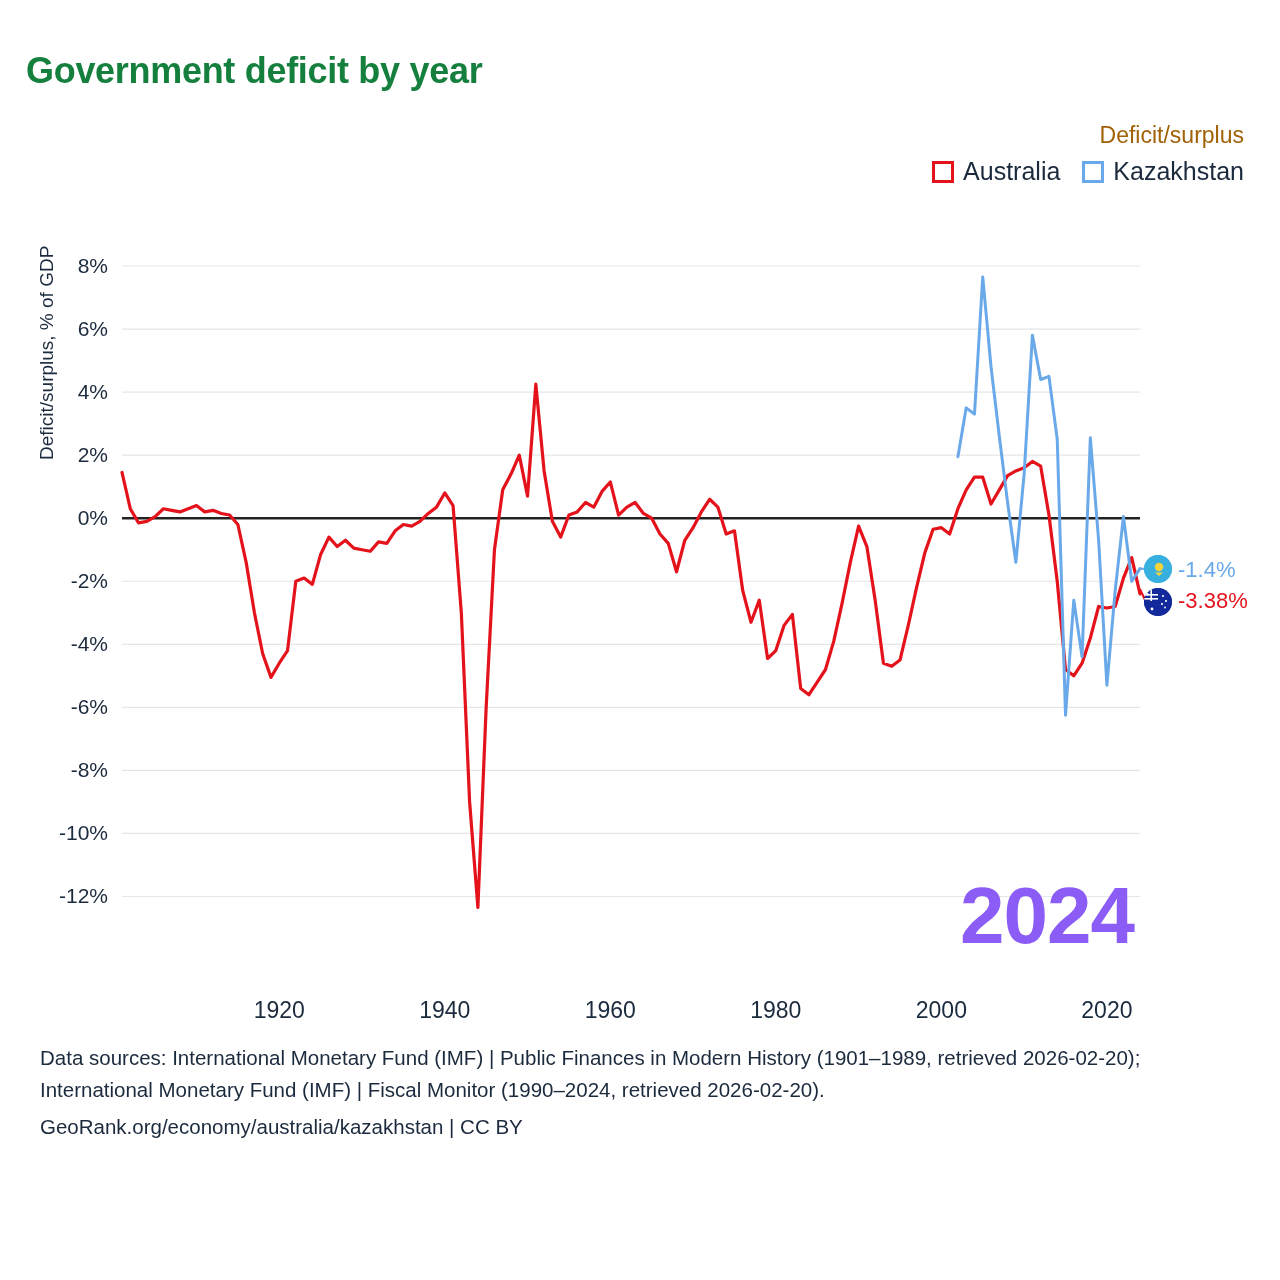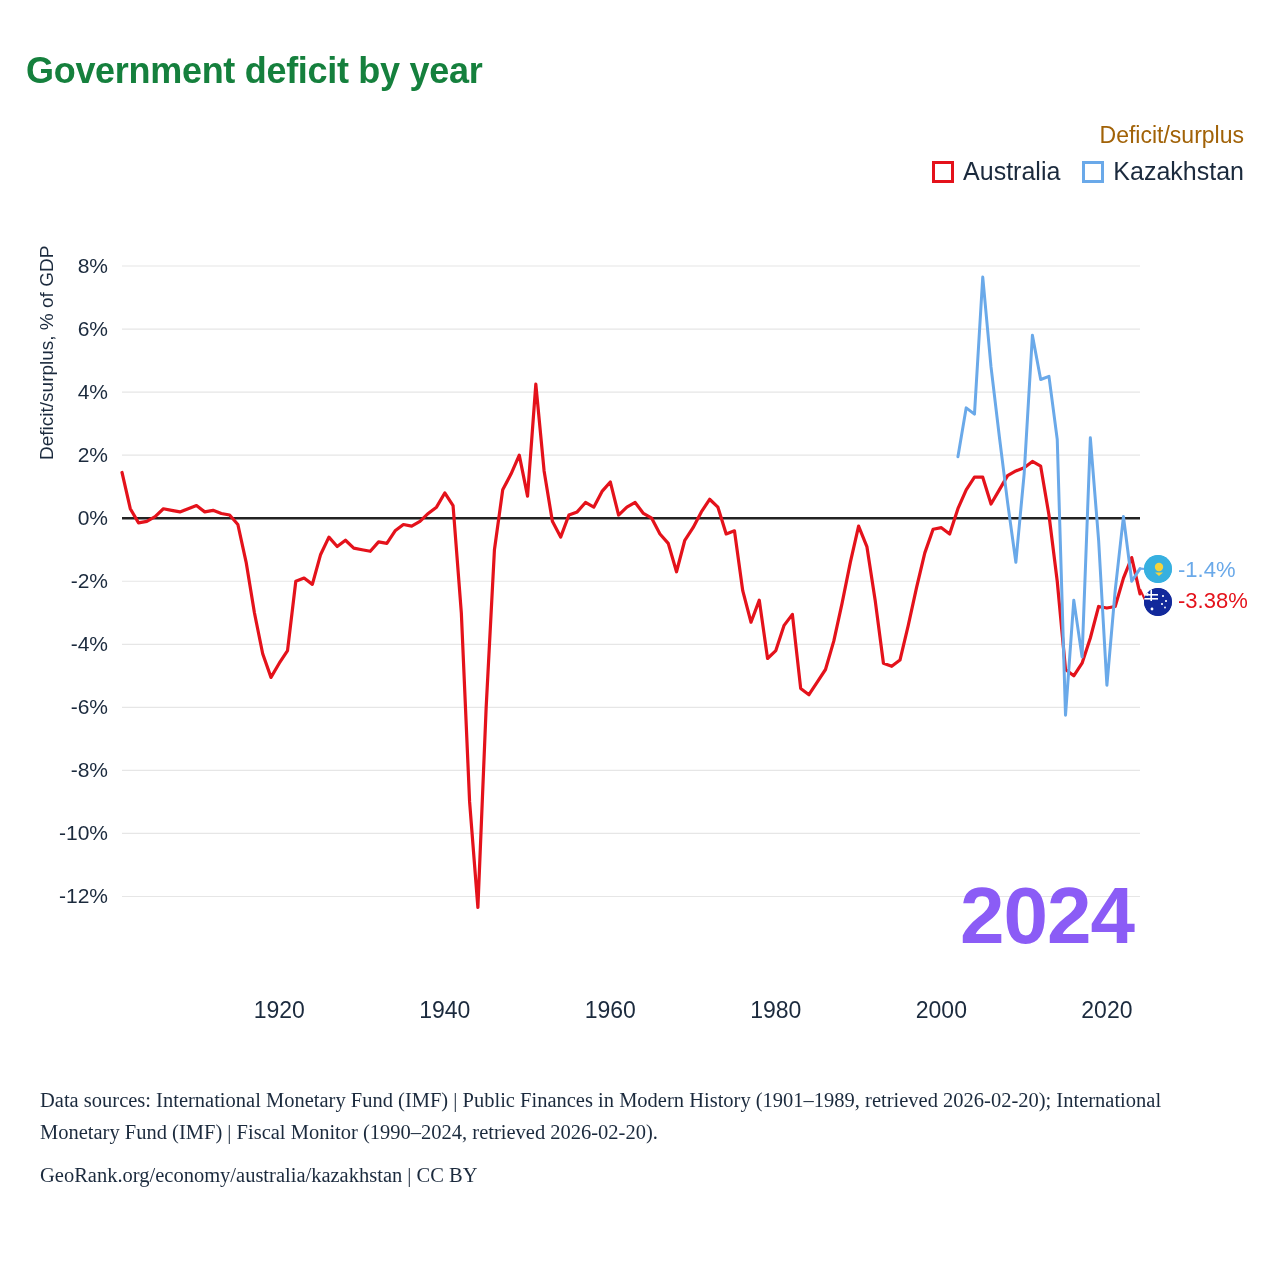--- a/index.html
+++ b/index.html
@@ -109,29 +109,28 @@
     border-radius: 50%;
     overflow: hidden;
     background: #1a4fa0;
   }
   .flag.kz { left: 1144px; top: 555px; background: #37b0e0; }
   .flag.au { left: 1144px; top: 588px; background: #12299b; }
 
   .footer {
     position: absolute;
     left: 40px;
-    top: 1085px;
+    top: 1042px;
     width: 1200px;
     font-size: 20.5px;
     line-height: 1.55;
     color: #1b2a3d;
-    font-family: Liberation Serif, serif;
   }
   .footer .src { margin: 0; }
-  .footer .link { margin-top: 11px; }
+  .footer .link { margin-top: 5px; }
 
   svg text { font-family: "Liberation Sans", sans-serif; }
 </style>
 </head>
 <body>
 
 <div class="title">Government deficit by year</div>
 
 <div class="legend">
   <div class="legend-title">Deficit/surplus</div>

